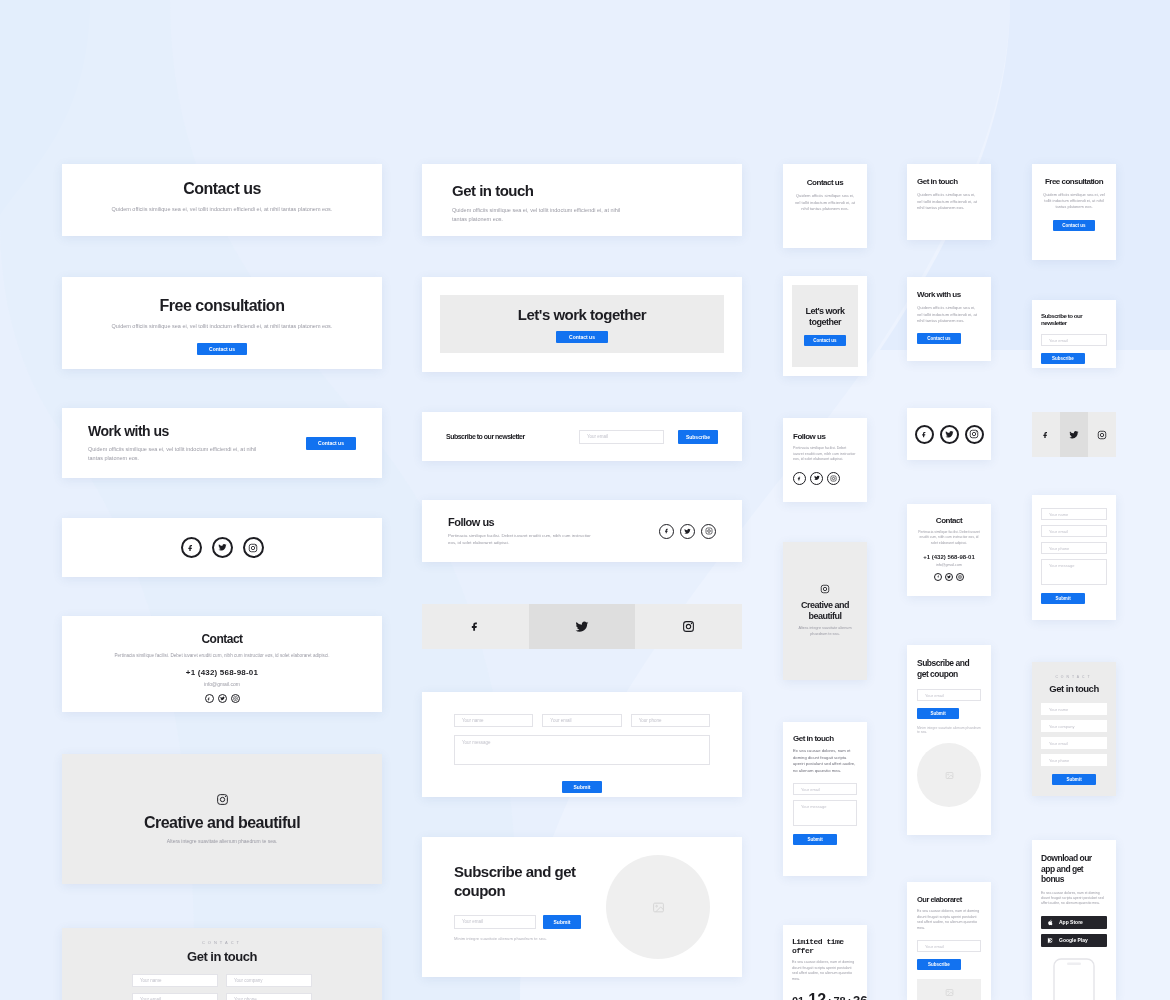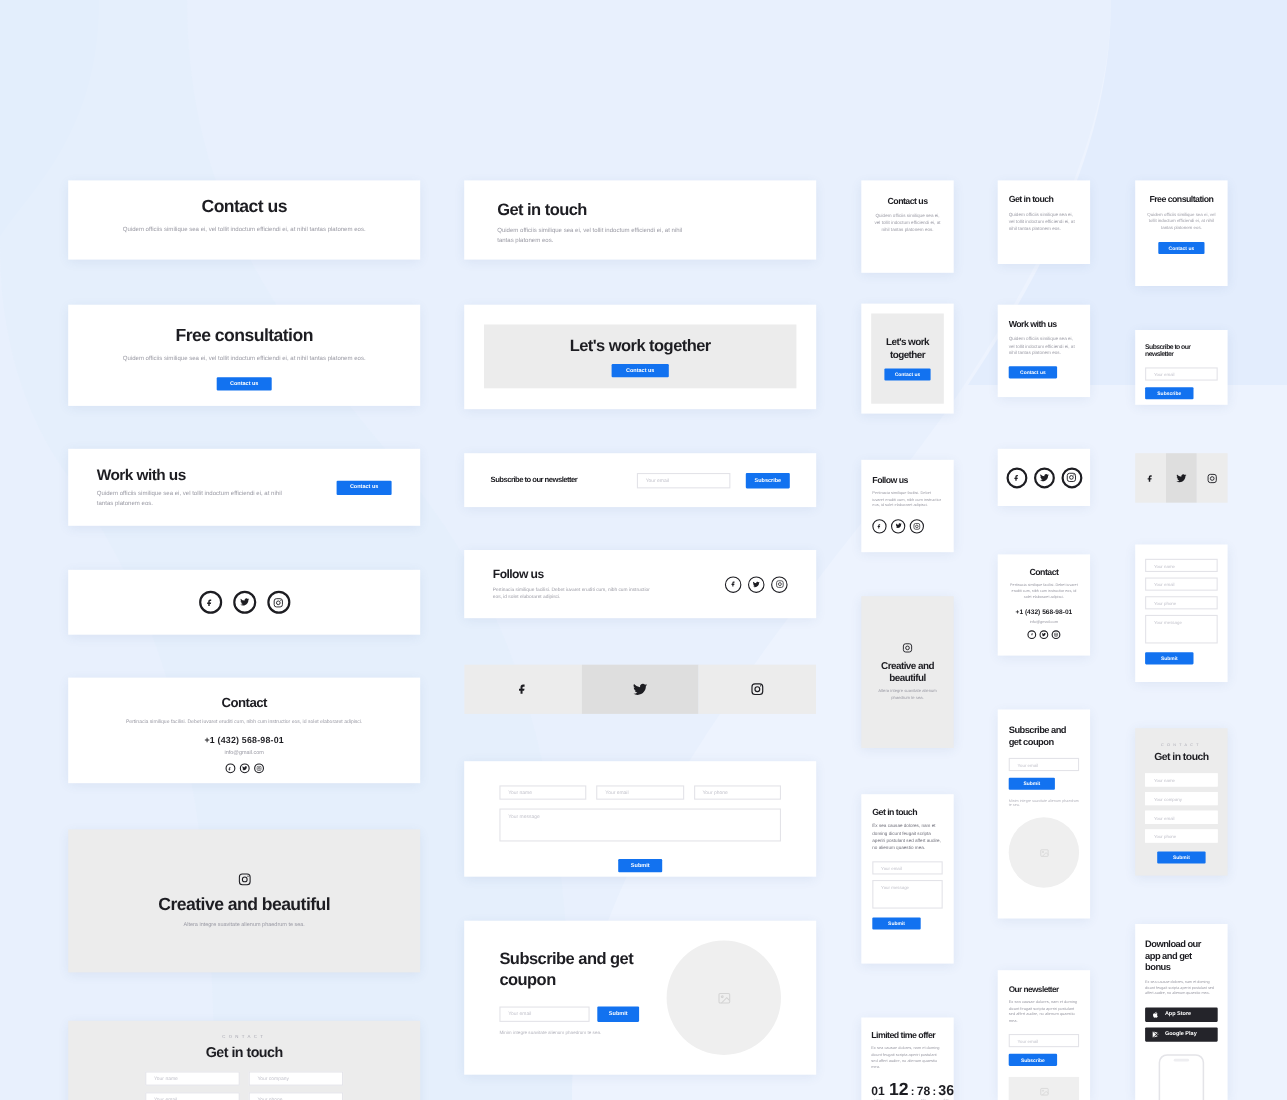--- a/index.html
+++ b/index.html
@@ -343,21 +343,21 @@
       <div class="h1" style="font-size:8px;">Get in touch</div>
       <div class="body-txt" style="font-size:4.2px;margin-top:5px;color:#6d6d78;">Ex sea causae dolores, nam et doming dicunt feugait scripta aperiri postulant sed affert audire, no alienum quaestio mea.</div>
       <div class="field fl" style="margin-top:9px;height:12px;font-size:4px;">Your email</div>
       <div class="field fl" style="margin-top:5px;height:26px;font-size:4px;align-items:flex-start;padding-top:3px;">Your message</div>
       <button class="btn" style="margin-top:8px;width:44px;height:11px;font-size:4.5px;border-radius:1px;">Submit</button>
     </div>
   </div>
 
   <div class="card" style="left:783px;top:925px;width:84px;height:110px;">
     <div style="padding:12px 9px;">
-      <div class="h1" style="font-size:8px;">Limited time offer</div>
+      <div class="h1" style="font-size:8px;font-family:Liberation Mono, monospace;">Limited time offer</div>
       <div class="body-txt" style="font-size:3.6px;margin-top:5px;">Ex sea causae dolores, nam et doming dicunt feugait scripta aperiri postulant sed affert audire, no alienum quaestio mea.</div>
       <div style="display:flex;align-items:baseline;gap:2px;margin-top:9px;">
         <div style="text-align:center;">
           <div style="font-size:11px;font-weight:bold;color:#1d1d22;">01</div>
           <div class="tiny" style="font-size:2.8px;">Days</div>
         </div>
         <div style="width:4px;"></div>
         <div style="text-align:center;">
           <div style="font-size:16px;font-weight:bold;color:#1d1d22;">12</div>
           <div class="tiny" style="font-size:2.8px;">Hours</div>
@@ -451,21 +451,21 @@
             <rect x="3" y="4" width="18" height="16" rx="2"></rect>
             <circle cx="8.5" cy="9.5" r="1.5"></circle>
             <path d="M21 16l-5-5-9 9"></path>
           </svg>
       </div>
     </div>
   </div>
 
   <div class="card" style="left:907px;top:882px;width:84px;height:118px;">
     <div style="padding:13px 10px;">
-      <div class="h1" style="font-size:7.5px;">Our newsletter</div>
+      <div class="h1" style="font-size:7.5px;">Our elaboraret</div>
       <div class="body-txt" style="font-size:3.6px;margin-top:5px;">Ex sea causae dolores, nam et doming dicunt feugait scripta aperiri postulant sed affert audire, no alienum quaestio mea.</div>
       <div class="field fl" style="margin-top:9px;height:12px;font-size:4px;">Your email</div>
       <button class="btn" style="margin-top:5px;width:44px;height:11px;font-size:4.5px;border-radius:1px;">Subscribe</button>
       <div class="ph-box" style="margin-top:9px;height:26px;">
         <svg width="9" height="9" viewBox="0 0 24 24" fill="none" stroke="#d6d6d6" stroke-width="2">
             <rect x="3" y="4" width="18" height="16" rx="2"></rect>
             <circle cx="8.5" cy="9.5" r="1.5"></circle>
             <path d="M21 16l-5-5-9 9"></path>
           </svg>
       </div>

